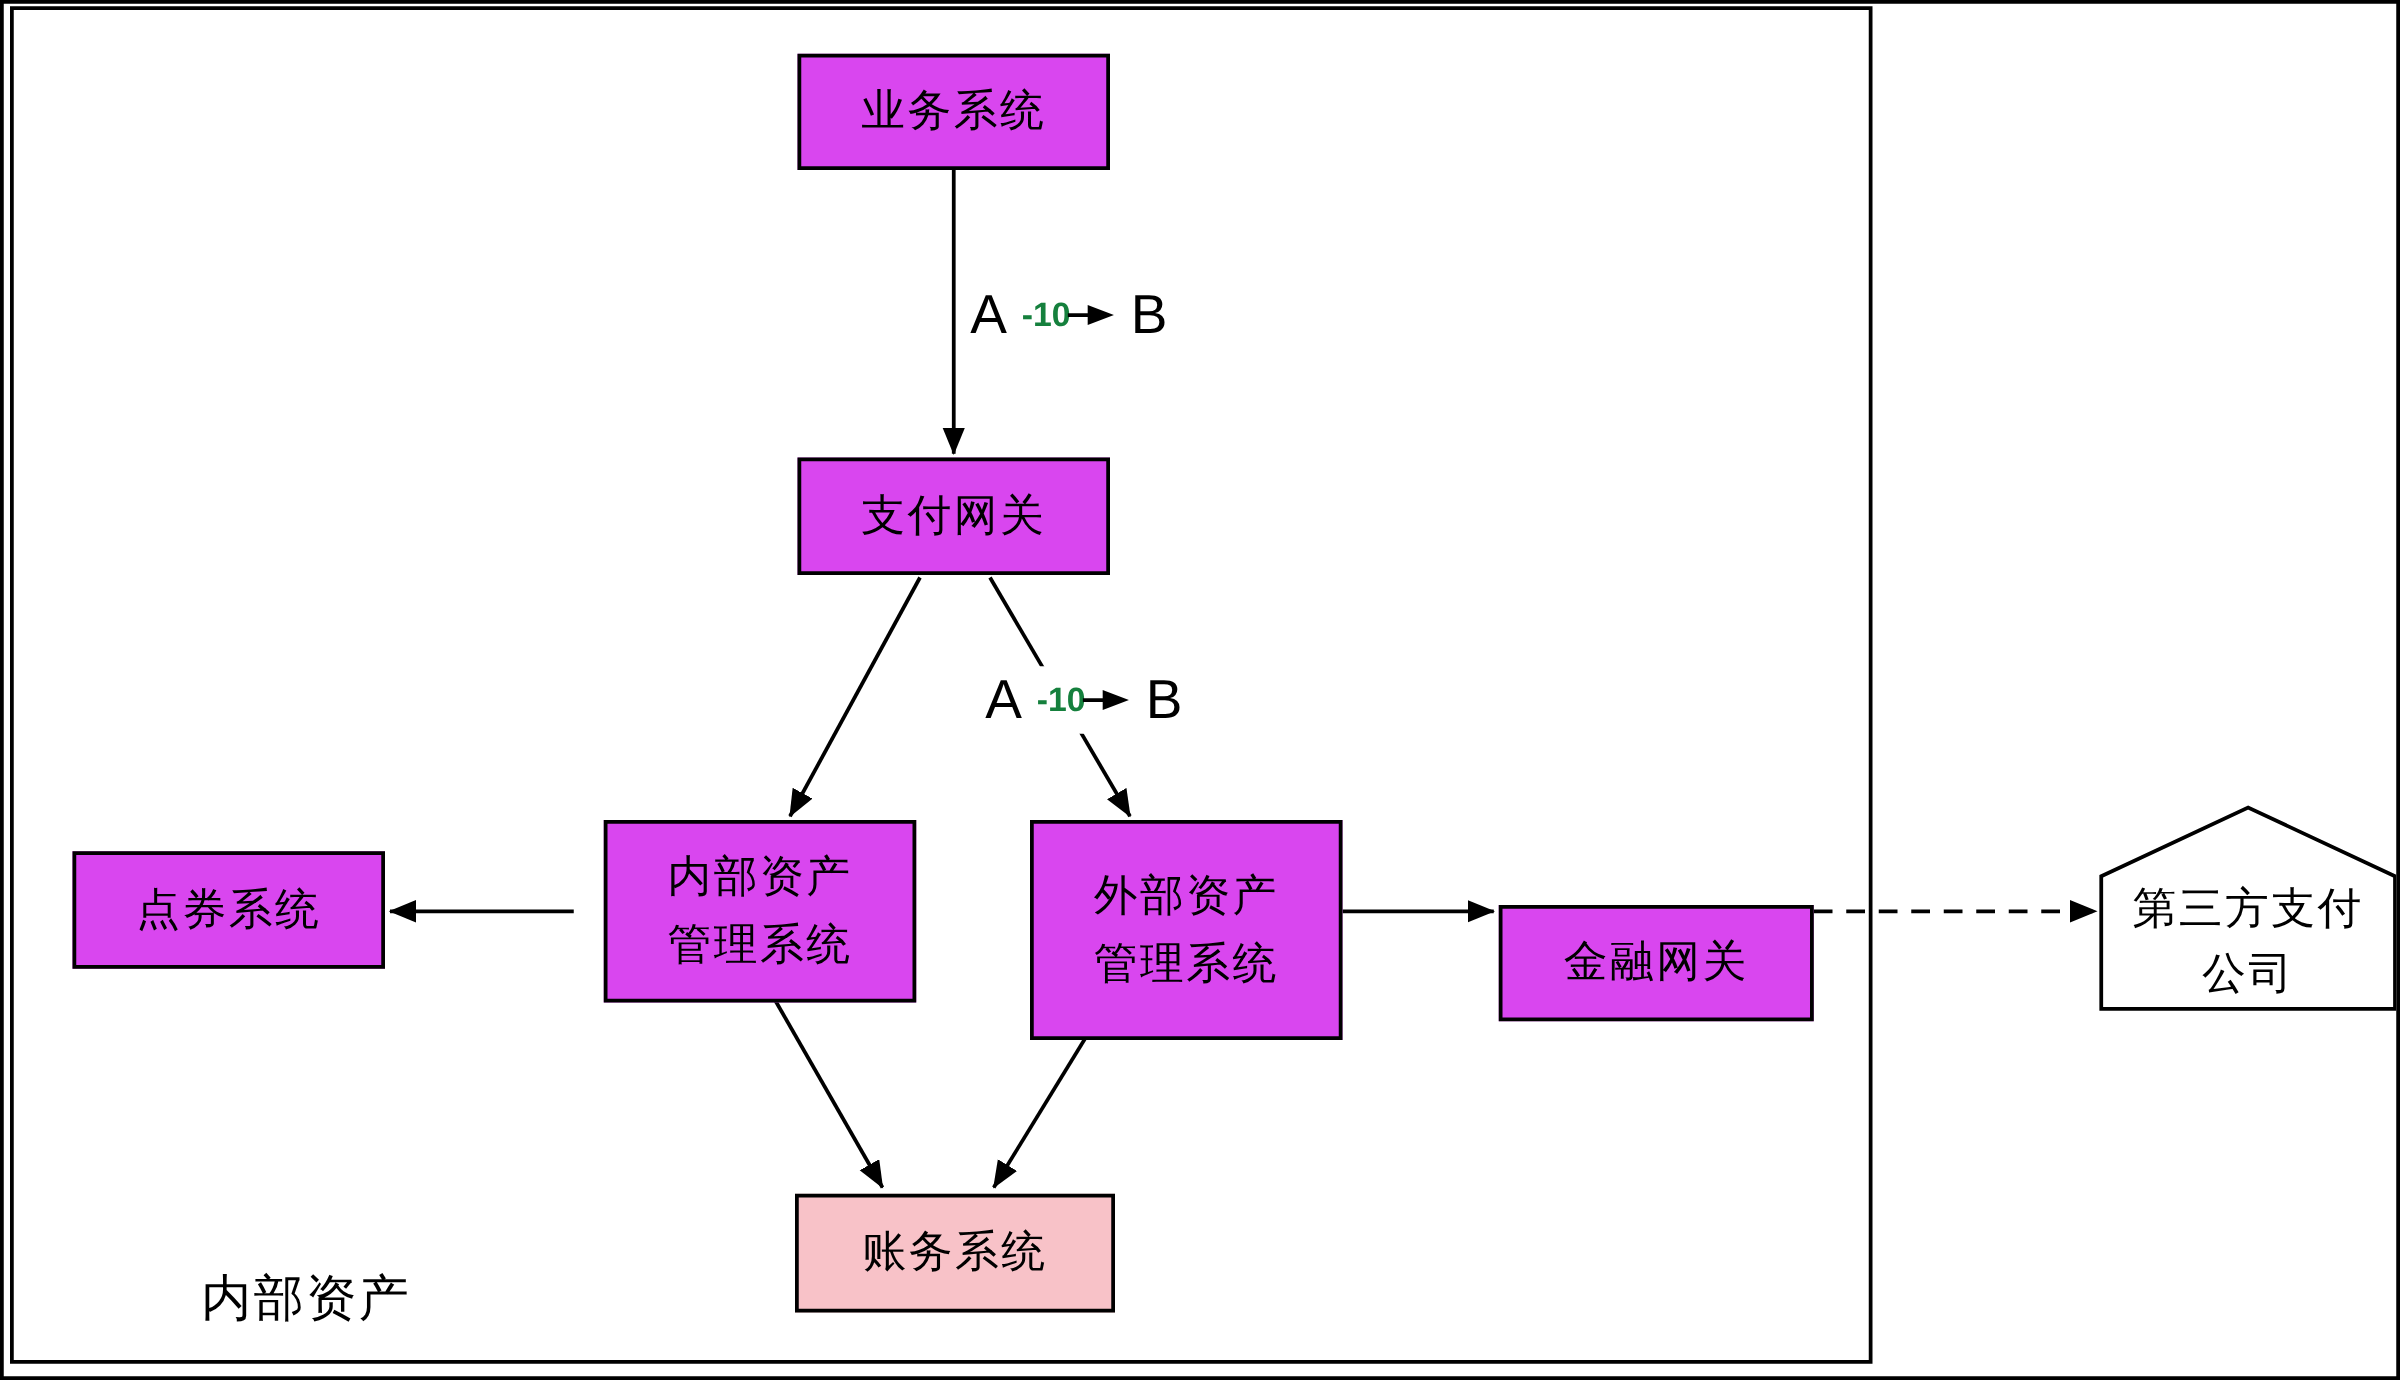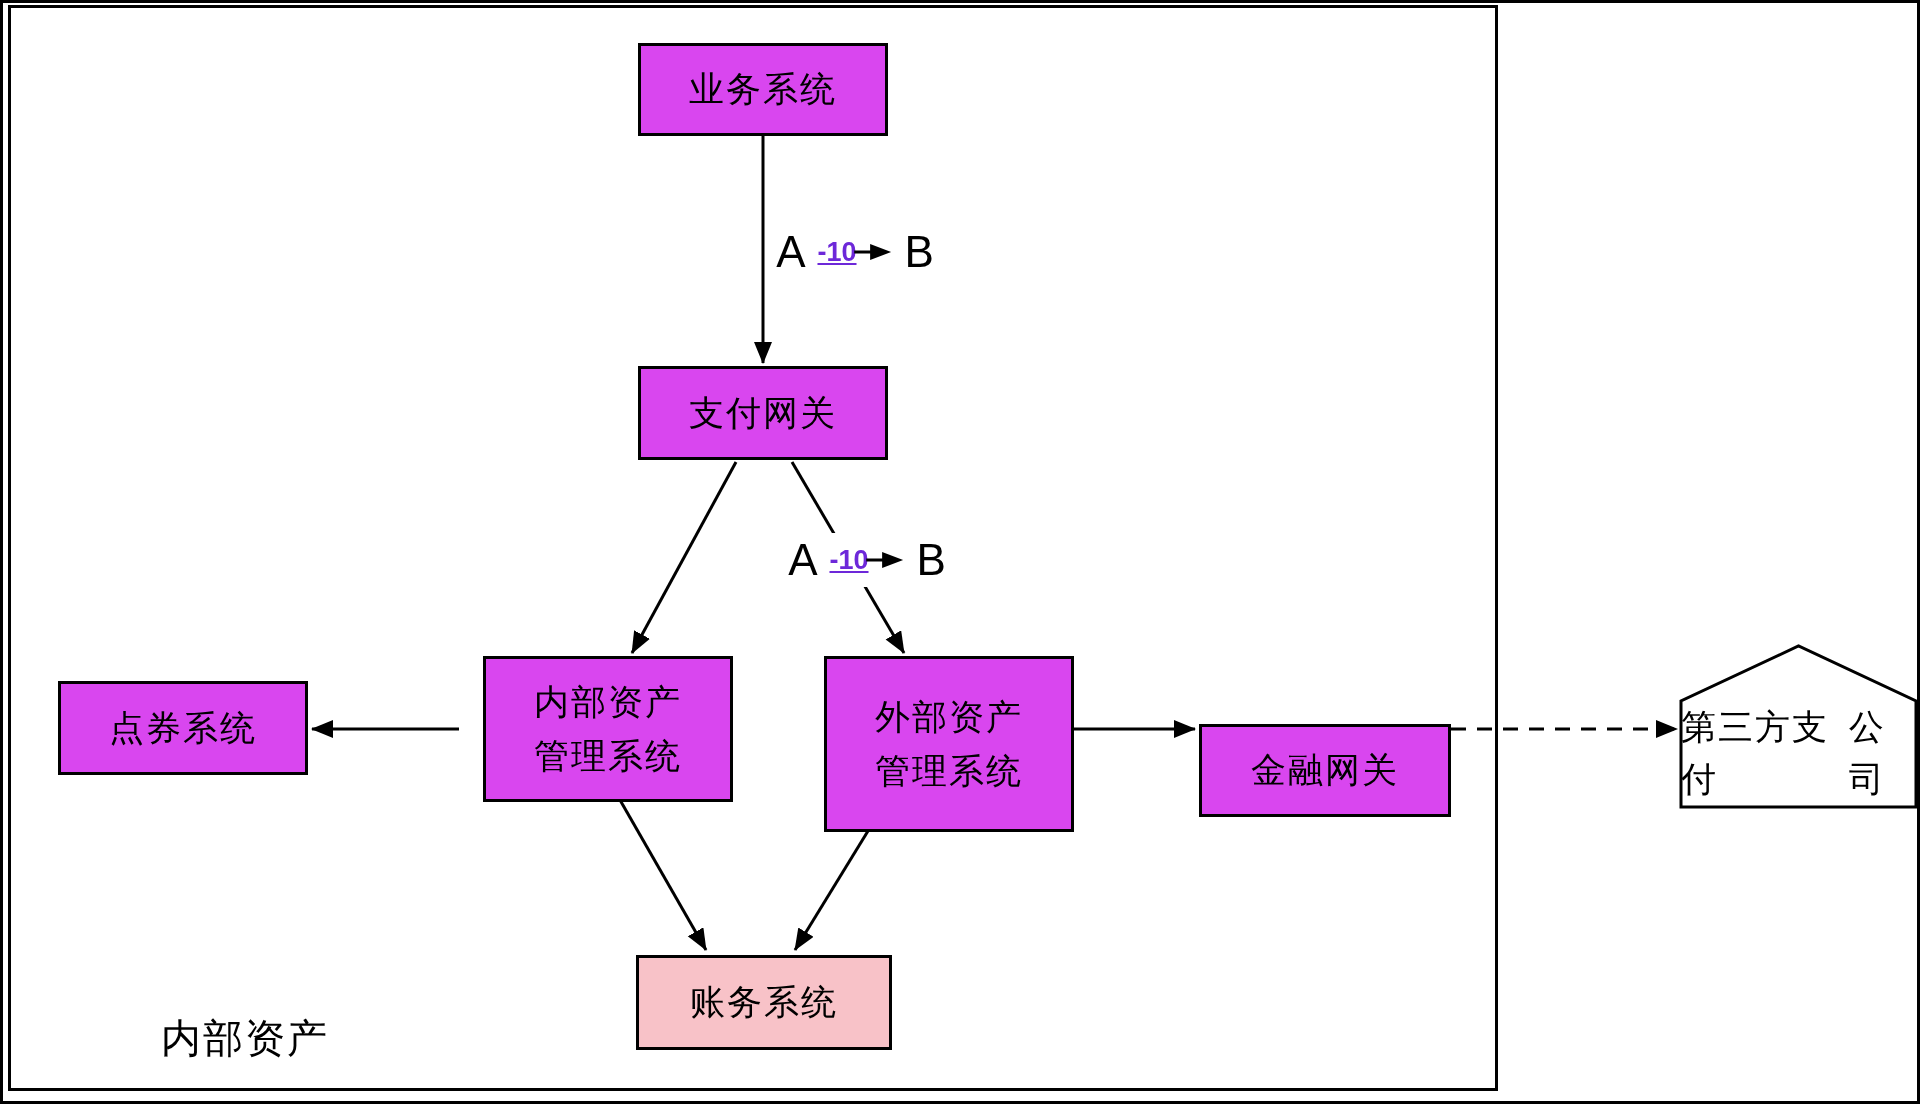--- a/index.html
+++ b/index.html
@@ -64,23 +64,24 @@
   .node-points     { left: 55px;   top: 678px; width: 250px; height: 94px; }
   .node-finance    { left: 1196px; top: 678px; width: 252px; height: 93px; margin-top: 43px; }
   .node-accounting { left: 633px;  top: 952px; width: 256px; height: 95px; }
   .third-party-text {
     position: absolute;
     left: 1678px;
     top: 702px;
     width: 235px;
     height: 96px;
     display: flex;
-    flex-direction: row;
+    flex-direction: column;
     align-items: center;
     justify-content: center;
+    text-align: center;
     font-size: 35px;
     letter-spacing: 2px;
     line-height: 1.5;
     color: #000000;
   }
   .edge-label {
     position: absolute;
     display: flex;
     align-items: center;
     gap: 12px;
@@ -93,23 +94,22 @@
     font-size: 44px;
     color: #000000;
   }
   .edge-label .el-mid {
     display: flex;
     align-items: center;
   }
   .edge-label .el-amt {
     font-size: 27px;
     font-weight: bold;
-    color: #6d28d9;
+    color: #15803d;
     margin-right: -2px;
-    text-decoration: underline;
   }
   .label-transfer-top { left: 852px; top: 249px; }
   .label-transfer-mid { left: 864px; top: 557px; }
 </style>
 </head>
 <body>
 
 <div class="canvas">
 
   <div class="group-box"></div>

